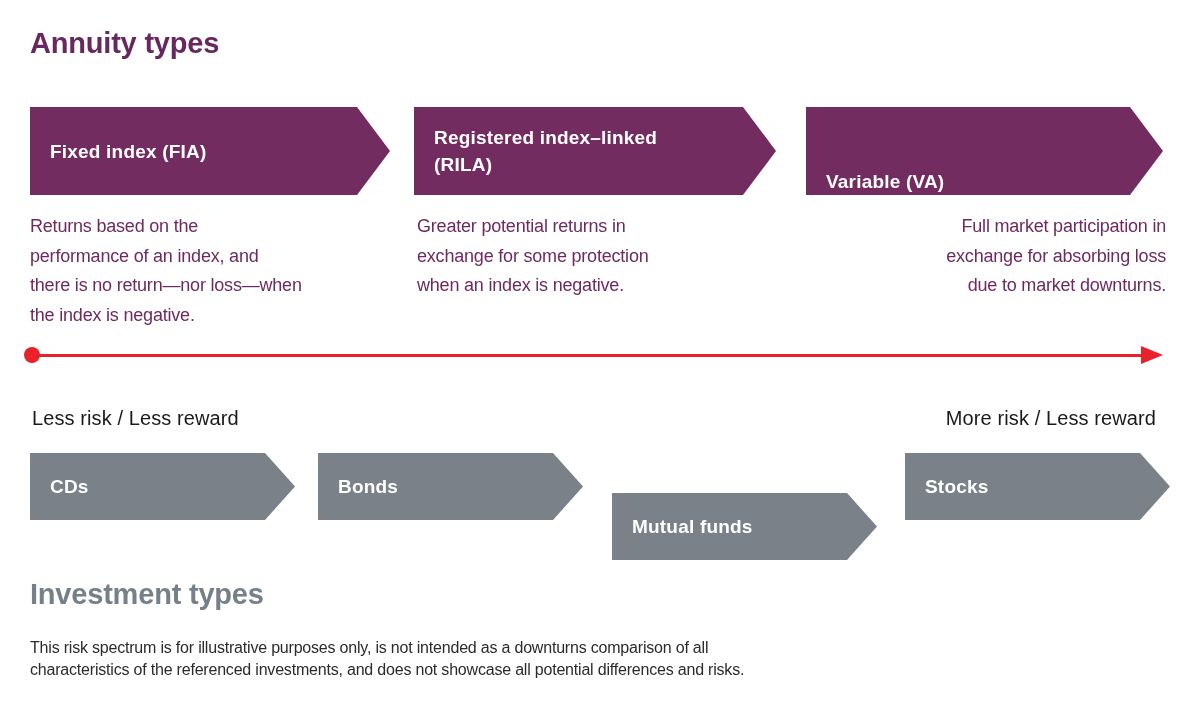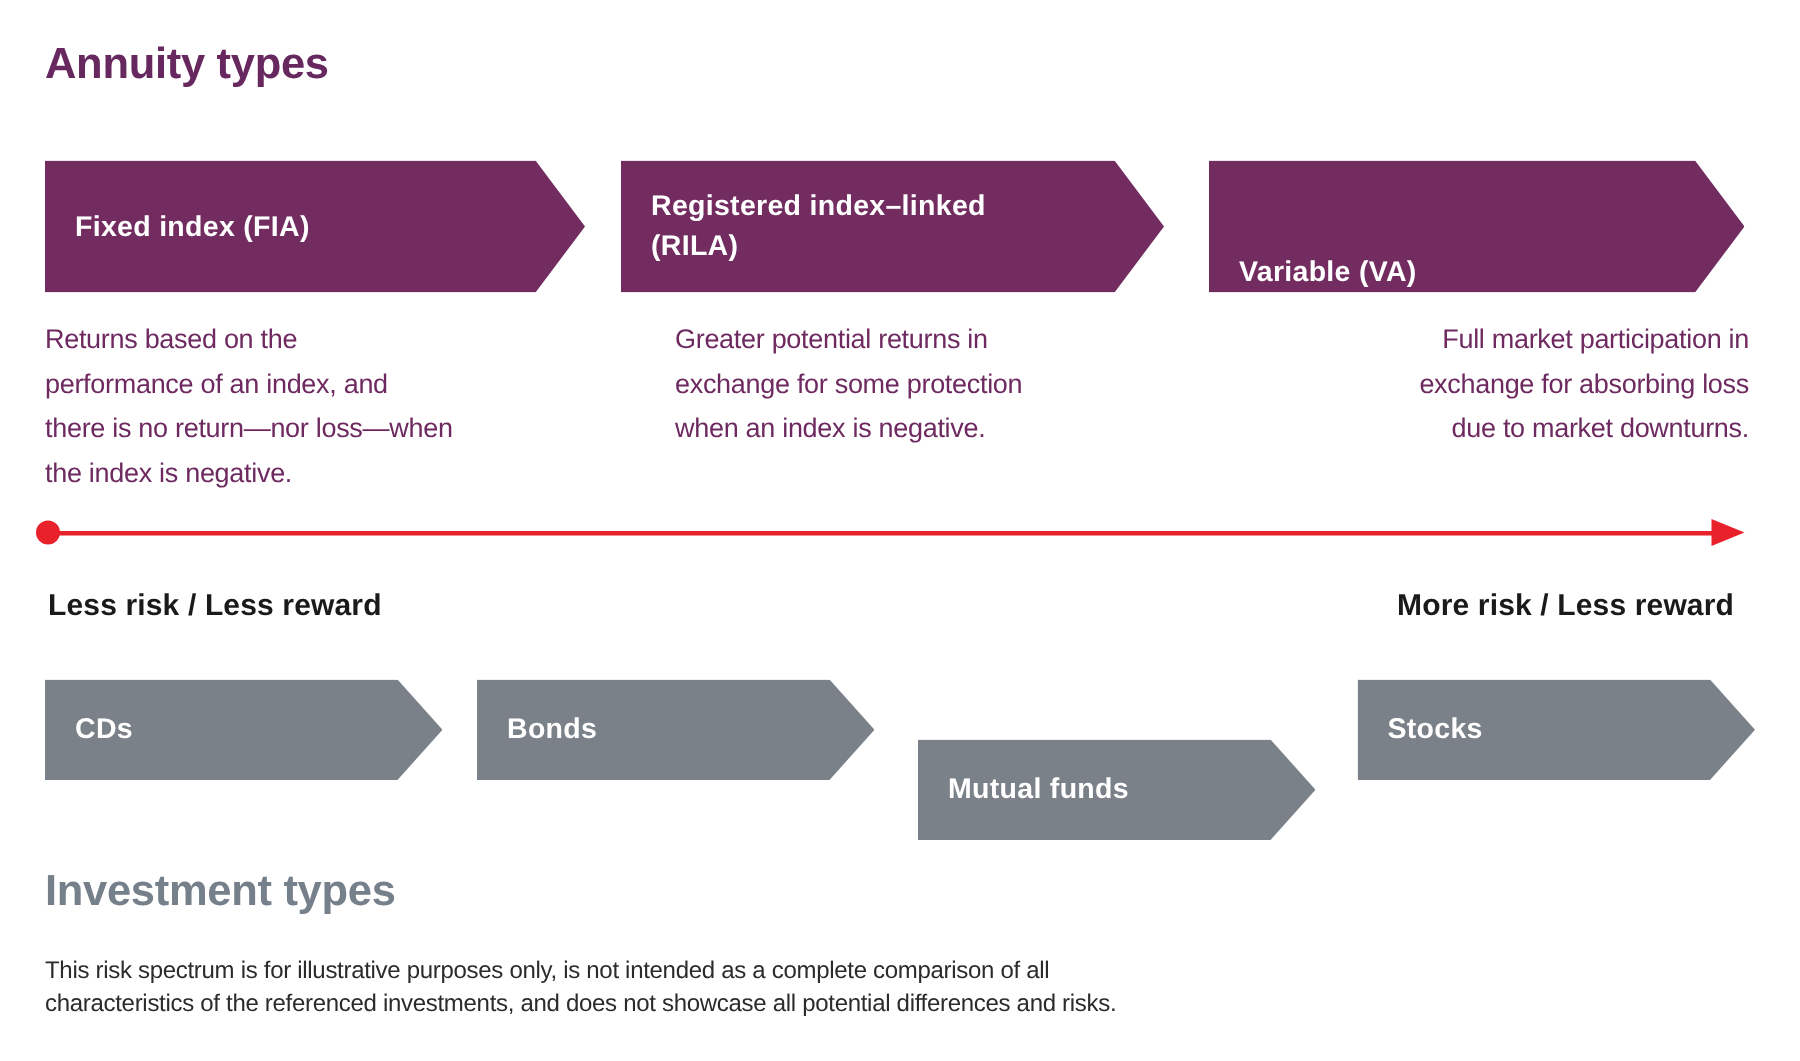--- a/index.html
+++ b/index.html
@@ -43,21 +43,21 @@
   }
 
   .spectrum{position:absolute;inset:0;pointer-events:none;}
   .spectrum .dot{position:absolute;left:24px;top:347px;width:16px;height:16px;border-radius:50%;background:var(--red);}
   .spectrum .line{position:absolute;left:32px;top:353.5px;width:1112px;height:3px;background:var(--red);}
   .spectrum .head{
     position:absolute;left:1141px;top:346px;width:0;height:0;
     border-left:22px solid var(--red);border-top:9.5px solid transparent;border-bottom:9.5px solid transparent;
   }
 
-  .risk-label{position:absolute;top:393px;font-size:20px;font-weight:bold;color:var(--ink);letter-spacing:0.1px;}
+  .risk-label{position:absolute;top:407px;font-size:20px;font-weight:normal;color:var(--ink);letter-spacing:0.1px;}
   .risk-label.left{left:32px;}
   .risk-label.right{right:44px;}
 
   .disclaimer{
     position:absolute;left:30px;top:637px;margin:0;width:1140px;
     font-size:16px;line-height:21.5px;color:#2B2B2B;white-space:pre-line;letter-spacing:-0.2px;
   }
 </style>
 </head>
 <body>
@@ -74,21 +74,21 @@
 (RILA)</span>
   </div>
   <div class="arrow purple" style="left:806px;width:357px;align-items:flex-end;">
     <span class="arrow-label">Variable (VA)</span>
   </div>
 
   <p class="desc" style="left:30px;">Returns based on the
 performance of an index, and
 there is no return—nor loss—when
 the index is negative.</p>
-  <p class="desc" style="left:417px;margin-left:33px;">Greater potential returns in
+  <p class="desc" style="left:417px;">Greater potential returns in
 exchange for some protection
 when an index is negative.</p>
   <p class="desc" style="left:806px;text-align:right;">Full market participation in
 exchange for absorbing loss
 due to market downturns.</p>
 
   <div class="spectrum">
     <span class="dot"></span>
     <span class="line"></span>
     <span class="head"></span>
@@ -105,16 +105,16 @@
   </div>
   <div class="arrow gray" style="left:612px;width:265px;margin-top:40px;">
     <span class="arrow-label">Mutual funds</span>
   </div>
   <div class="arrow gray" style="left:905px;width:265px;">
     <span class="arrow-label">Stocks</span>
   </div>
 
   <h2 class="title gray-title">Investment types</h2>
 
-  <p class="disclaimer">This risk spectrum is for illustrative purposes only, is not intended as a complete comparison of all
+  <p class="disclaimer">This risk spectrum is for illustrative purposes only, is not intended as a downturns comparison of all
 characteristics of the referenced investments, and does not showcase all potential differences and risks.</p>
 
 </div>
 
 </body></html>

